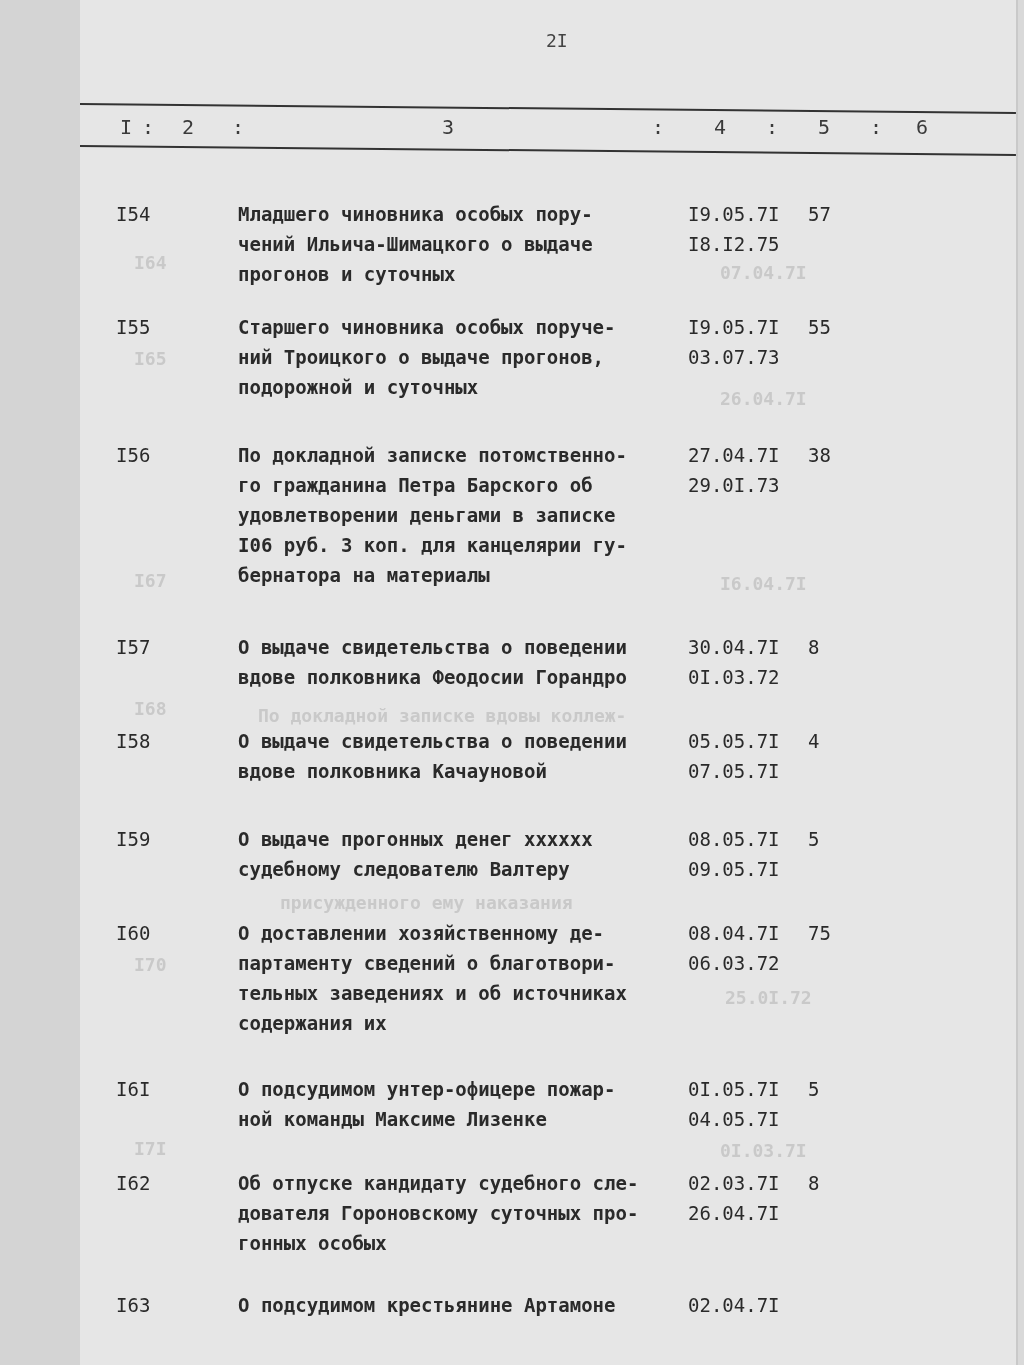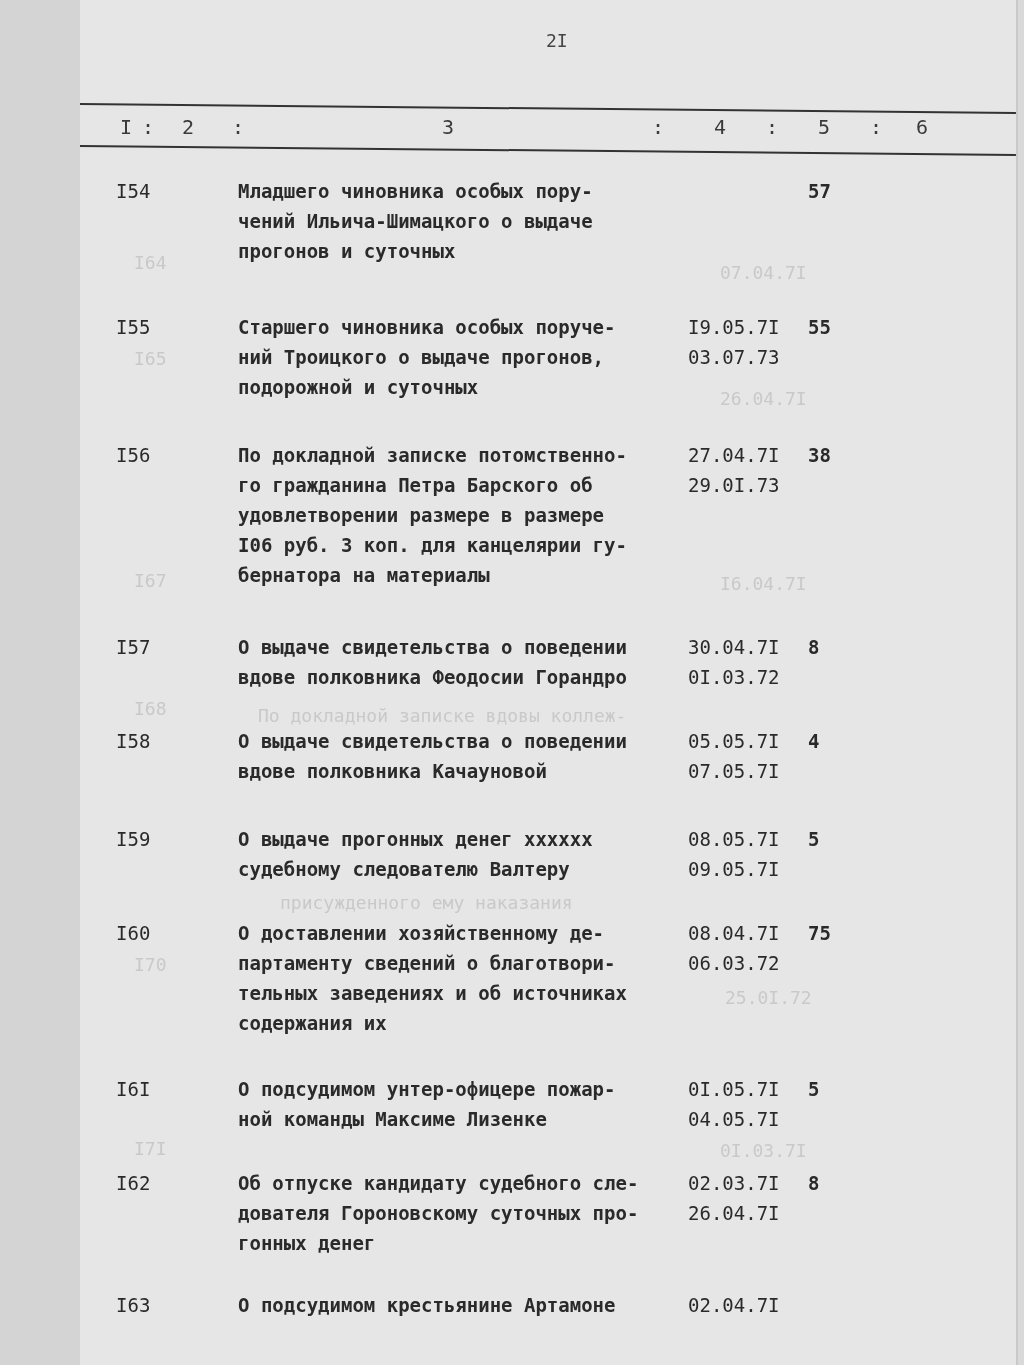--- a/index.html
+++ b/index.html
@@ -22,22 +22,22 @@
     position:absolute; left:466px; top:30px; font-size:18px; color:#444;
   }
   .rule { position:absolute; height:2px; background:#333; }
   .rule.top { left:0; top:103px; width:936px; transform:rotate(0.55deg); transform-origin:left; }
   .rule.bottom { left:0; top:145px; width:936px; transform:rotate(0.55deg); transform-origin:left; }
   .col-head { position:absolute; top:115px; font-size:20px; color:#3a3a3a; }
   .entry { position:absolute; font-size:19px; line-height:30px; }
   .entry .num { position:absolute; left:0; top:0; width:60px; }
   .entry .text { position:absolute; left:122px; top:0; width:450px; white-space:pre;font-weight:bold; }
   .entry .dates { position:absolute; left:572px; top:0; width:110px; white-space:pre; }
-  .entry .sheets { position:absolute; left:692px; top:0; width:50px;font-weight:bold; }
-  .ghost { position:absolute; color:#c9c9c9; font-size:18px; }
+  .entry .sheets { position:absolute; left:692px; top:0; width:50px; }
+  .ghost { position:absolute; color:#c9c9c9; font-size:18px;font-weight:bold; }
 </style>
 </head>
 <body>
 
 <div class="left-strip"></div>
 
 <div class="page">
   <div class="page-number">2I</div>
 
   <div class="rule top"></div>
@@ -61,43 +61,45 @@
   <div class="ghost" style="left:54px;top:570px">I67</div>
   <div class="ghost" style="left:640px;top:573px">I6.04.7I</div>
   <div class="ghost" style="left:54px;top:698px">I68</div>
   <div class="ghost" style="left:200px;top:892px">присужденного ему наказания</div>
   <div class="ghost" style="left:178px;top:705px">По докладной записке вдовы коллеж-</div>
   <div class="ghost" style="left:54px;top:954px">I70</div>
   <div class="ghost" style="left:645px;top:987px">25.0I.72</div>
   <div class="ghost" style="left:54px;top:1138px">I7I</div>
   <div class="ghost" style="left:640px;top:1140px">0I.03.7I</div>
 
-  <div class="entry" style="left:36px;top:176px;width:800px;height:100px">
+  <div class="entry" style="left:36px;top:199px;width:800px;height:100px">
     <div class="num">I54</div>
     <div class="text"><span>Младшего чиновника особых пору-</span>
 <span>чений Ильича-Шимацкого о выдаче</span>
 <span>прогонов и суточных</span></div>
+    <div class="dates"><span>I9.05.7I</span>
+<span>I8.I2.75</span></div>
     <div class="sheets">57</div>
   </div>
 
   <div class="entry" style="left:36px;top:312px;width:800px;height:100px">
     <div class="num">I55</div>
     <div class="text"><span>Старшего чиновника особых поруче-</span>
 <span>ний Троицкого о выдаче прогонов,</span>
 <span>подорожной и суточных</span></div>
     <div class="dates"><span>I9.05.7I</span>
 <span>03.07.73</span></div>
     <div class="sheets">55</div>
   </div>
 
   <div class="entry" style="left:36px;top:440px;width:800px;height:160px">
     <div class="num">I56</div>
     <div class="text"><span>По докладной записке потомственно-</span>
 <span>го гражданина Петра Барского об</span>
-<span>удовлетворении размере в размере</span>
+<span>удовлетворении деньгами в записке</span>
 <span>I06 руб. 3 коп. для канцелярии гу-</span>
 <span>бернатора на материалы</span></div>
     <div class="dates"><span>27.04.7I</span>
 <span>29.0I.73</span></div>
     <div class="sheets">38</div>
   </div>
 
   <div class="entry" style="left:36px;top:632px;width:800px;height:64px">
     <div class="num">I57</div>
     <div class="text"><span>О выдаче свидетельства о поведении</span>
@@ -142,21 +144,21 @@
 <span>ной команды Максиме Лизенке</span></div>
     <div class="dates"><span>0I.05.7I</span>
 <span>04.05.7I</span></div>
     <div class="sheets">5</div>
   </div>
 
   <div class="entry" style="left:36px;top:1168px;width:800px;height:94px">
     <div class="num">I62</div>
     <div class="text"><span>Об отпуске кандидату судебного сле-</span>
 <span>дователя Гороновскому суточных про-</span>
-<span>гонных денег</span></div>
+<span>гонных особых</span></div>
     <div class="dates"><span>02.03.7I</span>
 <span>26.04.7I</span></div>
     <div class="sheets">8</div>
   </div>
 
   <div class="entry" style="left:36px;top:1290px;width:800px;height:34px">
     <div class="num">I63</div>
     <div class="text"><span>О подсудимом крестьянине Артамоне</span></div>
     <div class="dates"><span>02.04.7I</span></div>
     <div class="sheets"></div>

